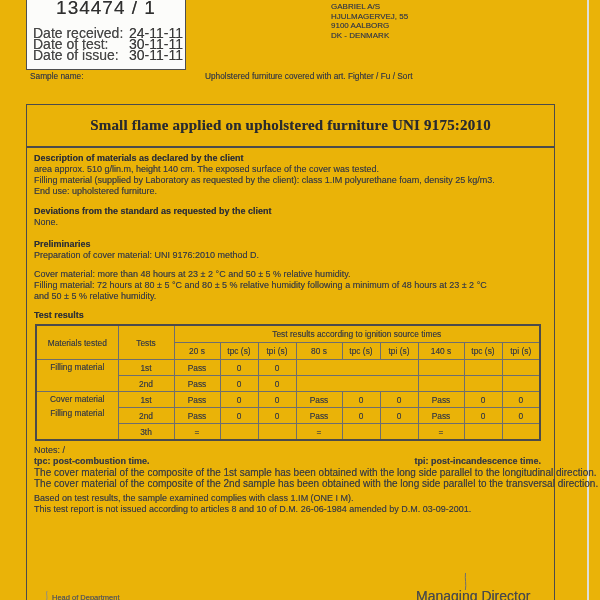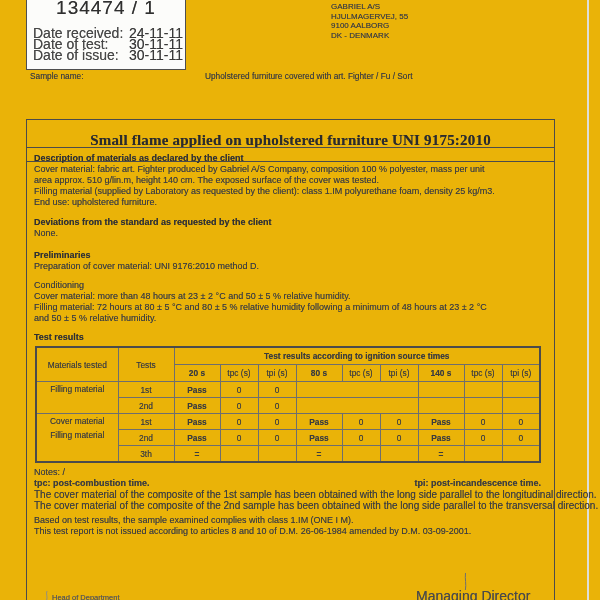--- a/index.html
+++ b/index.html
@@ -31,21 +31,21 @@
   
   .addr{position:absolute;left:331px;top:2px;font-size:8px;line-height:9.6px;color:#3e3e3e;}
 
   
   .sampler{position:absolute;left:30px;top:71px;width:540px;font-size:8.3px;}
   .slabel{position:absolute;left:0;top:0;}
   .sval{position:absolute;left:175px;top:0;}
 
   
   .titlebox{
-    position:absolute;left:26px;top:119px;width:529px;height:43px;
+    position:absolute;left:26px;top:104px;width:529px;height:43px;
     border:1.5px solid #4b4b4b;box-sizing:border-box;
     display:flex;align-items:center;justify-content:center;
   }
   .title{
     font-family:"Liberation Serif","DejaVu Serif",serif;
     font-weight:bold;font-size:15px;letter-spacing:.2px;color:#2b2b2b;
   }
 
   
   .mainbox{
@@ -68,21 +68,21 @@
   .tb td{
     border:1px solid #6e6e6e;
     font-size:8.4px;line-height:10px;
     text-align:center;vertical-align:middle;
     padding:0 1px;color:#3c3c3c;overflow:hidden;
   }
   .tb tr.h1 td{height:16px;}
   .tb tr.h2 td{height:16px;}
   .tb tr.b td{height:15px;margin-left:47px;}
   .tb td.matcell{vertical-align:top;padding-top:2px;}
-  .tb td.bL{border-left:1.6px solid #4b4b4b;font-weight:bold;}
+  .tb td.bL{border-left:1.6px solid #4b4b4b;}
   .tb tr.gsep td{border-top:1.4px solid #4b4b4b;}
   .tb td.e0{border-right:0;}
   .tb td.e1{border-left:0;border-right:0;}
   .tb td.e2{border-left:0;}
 
   
   .notesrow{display:flex;justify-content:space-between;padding-right:6px;font-weight:bold;}
   .smalln{font-size:10px;}
   .concl{margin-top:4px;}
 
@@ -129,38 +129,36 @@
   </div>
 
   <div class="titlebox">
     <div class="title">Small flame applied on upholstered furniture UNI 9175:2010</div>
   </div>
 
   <div class="mainbox">
 
     <div class="sec" style="margin-bottom:9px;">
       <div class="sec-h">Description of materials as declared by the client</div>
-      <div class="ln">Cover material: fabric art. Fighter produced by Gabriel A/S Company, composition 100 % polyester, mass per unit</div>
       <div class="ln">area approx. 510 g/lin.m, height 140 cm. The exposed surface of the cover was tested.</div>
       <div class="ln">Filling material (supplied by Laboratory as requested by the client): class 1.IM polyurethane foam, density 25 kg/m3.</div>
       <div class="ln">End use: upholstered furniture.</div>
     </div>
 
     <div class="sec">
       <div class="sec-h">Deviations from the standard as requested by the client</div>
       <div class="ln">None.</div>
     </div>
 
     <div class="sec tight">
       <div class="sec-h">Preliminaries</div>
       <div class="ln">Preparation of cover material: UNI 9176:2010 method D.</div>
     </div>
 
     <div class="sec tight">
-      <div>Conditioning</div>
       <div class="ln">Cover material: more than 48 hours at 23 ± 2 °C and 50 ± 5 % relative humidity.</div>
       <div class="ln">Filling material: 72 hours at 80 ± 5 °C and 80 ± 5 % relative humidity following a minimum of 48 hours at 23 ± 2 °C</div>
       <div class="ln">and 50 ± 5 % relative humidity.</div>
     </div>
 
     <div class="sec-h">Test results</div>
 
     <table class="tb">
       <colgroup>
         <col style="width:82px">

